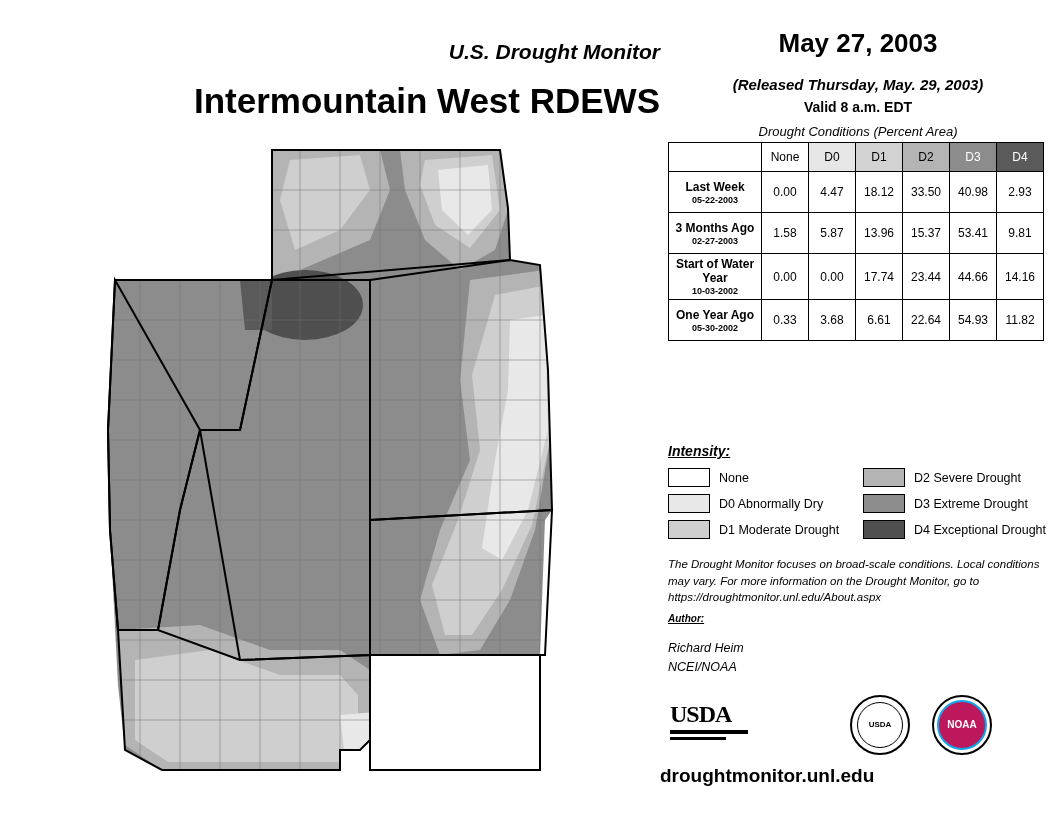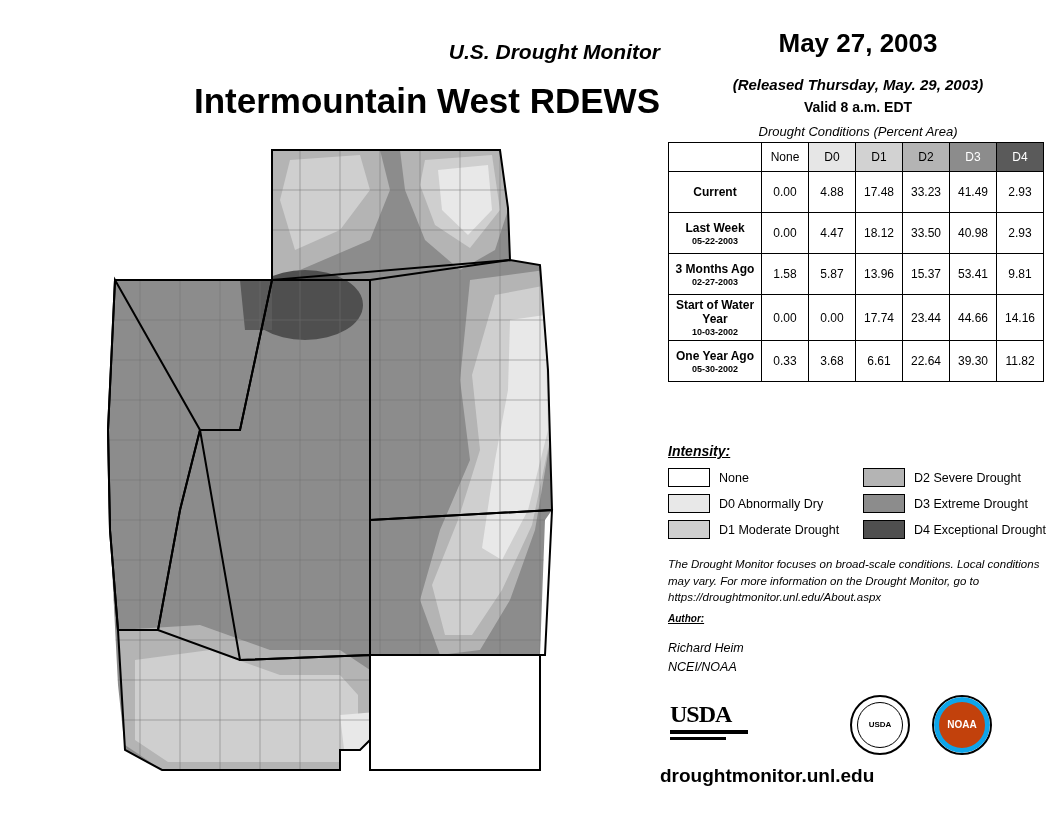--- a/index.html
+++ b/index.html
@@ -70,21 +70,21 @@
   .circlelogo{width:56px;height:56px;border-radius:50%;border:2px solid #000;
      display:flex;align-items:center;justify-content:center;font-size:11px;font-weight:bold;
      background:#fff;overflow:hidden;text-align:center;line-height:1.05;}
   .ndmc{left:110px;}
   .ndmc .inner{width:46px;height:46px;border-radius:50%;background:#b9b9b9;border:1px solid #000;
      display:flex;align-items:center;justify-content:center;font-size:11px;font-weight:bold;}
   .usdaseal{left:190px;}
   .usdaseal .inner{width:44px;height:44px;border-radius:50%;border:1px solid #000;
      display:flex;align-items:center;justify-content:center;font-size:8px;font-weight:bold;}
   .noaa{left:272px;}
-  .noaa .inner{width:46px;height:46px;border-radius:50%;background:#c2410c;color:#fff;border:5px solid #0ea5e9;
+  .noaa .inner{width:46px;height:46px;border-radius:50%;background:#be185d;color:#fff;border:2px solid #0ea5e9;
      display:flex;align-items:center;justify-content:center;font-size:10px;font-weight:bold;}
 
   .url{position:absolute;left:660px;top:765px;width:396px;
      font-size:19px;font-weight:bold;}
 
   
   .map-wrap{position:absolute;left:40px;top:130px;width:600px;height:660px;}
   svg.map{display:block;}
 </style>
 </head>
@@ -111,29 +111,20 @@
         <th class="h-none">None</th>
         <th class="h-d0">D0</th>
         <th class="h-d1">D1</th>
         <th class="h-d2">D2</th>
         <th class="h-d3">D3</th>
         <th class="h-d4">D4</th>
       </tr>
     </thead>
     <tbody>
       <tr>
-        <td class="rowlabel"><span>Current</span></td>
-        <td class="val">0.00</td>
-        <td class="val">4.88</td>
-        <td class="val">17.48</td>
-        <td class="val">33.23</td>
-        <td class="val">41.49</td>
-        <td class="val">2.93</td>
-      </tr>
-      <tr>
         <td class="rowlabel"><span>Last Week</span><span class="sub">05-22-2003</span></td>
         <td class="val">0.00</td>
         <td class="val">4.47</td>
         <td class="val">18.12</td>
         <td class="val">33.50</td>
         <td class="val">40.98</td>
         <td class="val">2.93</td>
       </tr>
       <tr>
         <td class="rowlabel"><span>3 Months Ago</span><span class="sub">02-27-2003</span></td>
@@ -152,21 +143,21 @@
         <td class="val">23.44</td>
         <td class="val">44.66</td>
         <td class="val">14.16</td>
       </tr>
       <tr>
         <td class="rowlabel"><span>One Year Ago</span><span class="sub">05-30-2002</span></td>
         <td class="val">0.33</td>
         <td class="val">3.68</td>
         <td class="val">6.61</td>
         <td class="val">22.64</td>
-        <td class="val">39.30</td>
+        <td class="val">54.93</td>
         <td class="val">11.82</td>
       </tr>
     </tbody>
   </table>
 
   <div class="intensity-title">Intensity:</div>
   <div class="legend">
     <div class="legend-col left">
       <div class="legend-item">
         <span class="swatch" style="background:#ffffff"></span>

